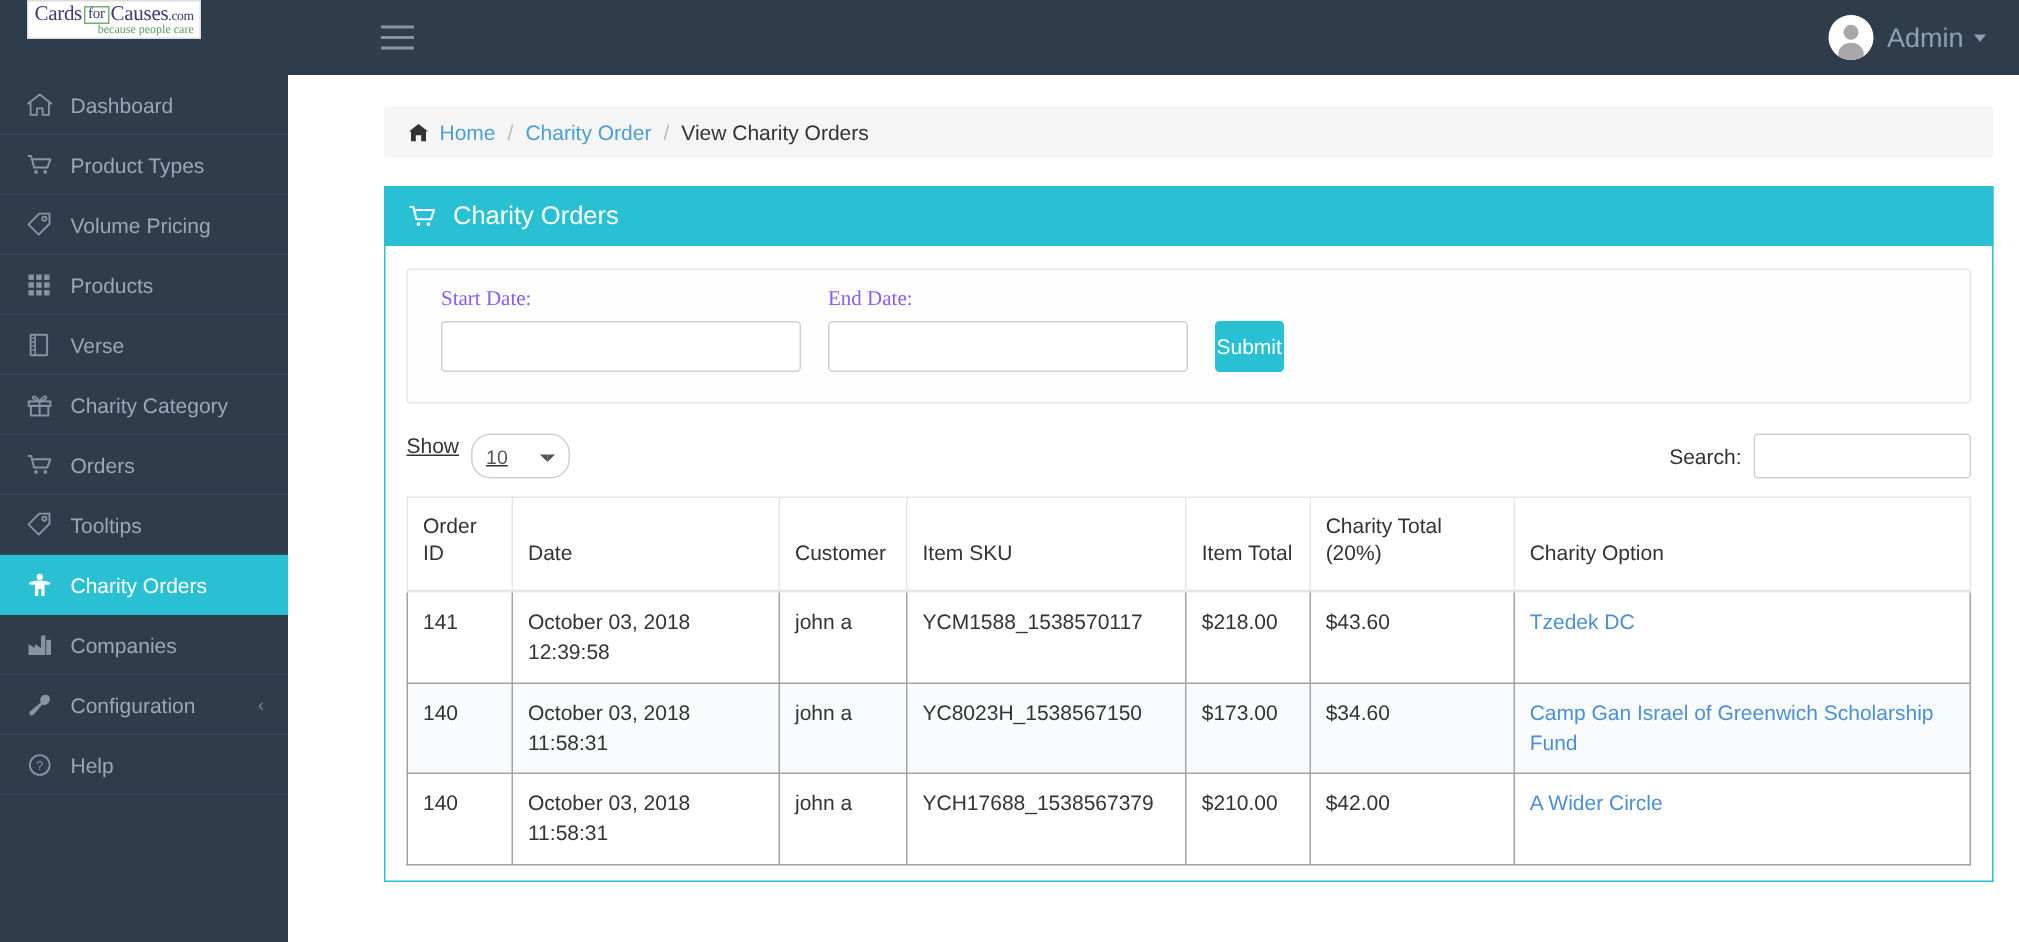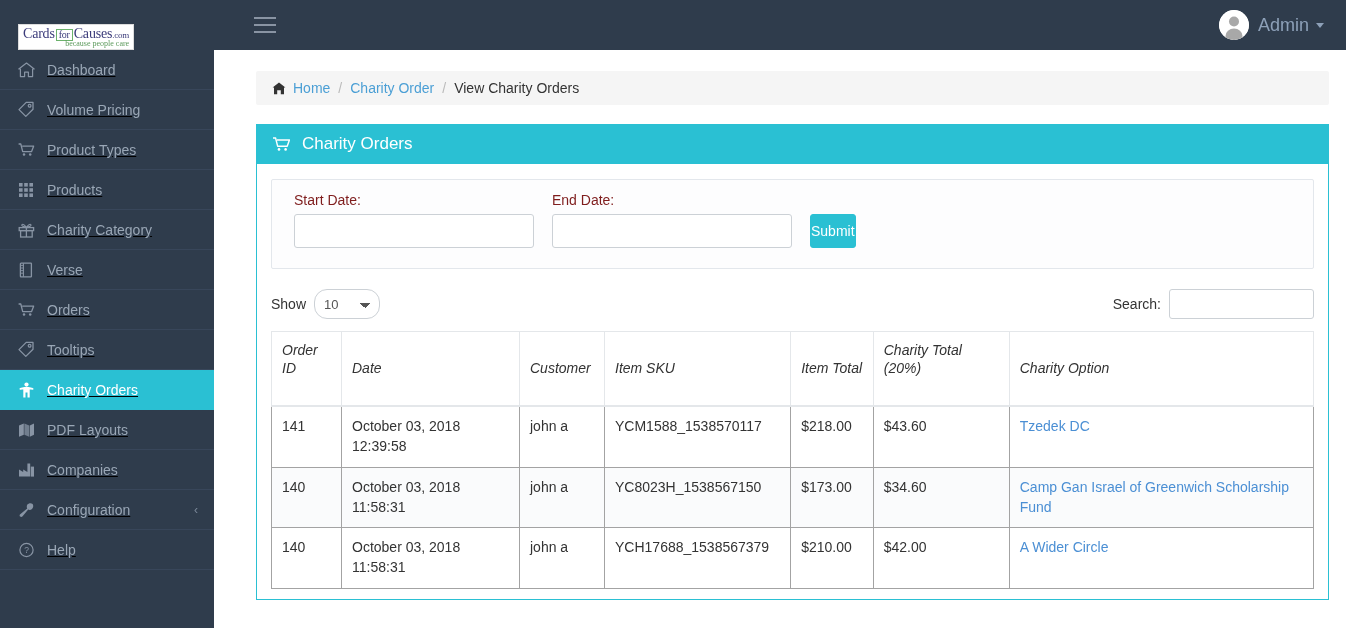--- a/index.html
+++ b/index.html
@@ -15,21 +15,21 @@
   
   .topbar {
     position: absolute; top: 0; left: 0;
     width: 1346px; height: 50px;
     background: #2f3c4c;
     display: flex; align-items: center;
     z-index: 20;
   }
   .logo-wrap {
     width: 235px; height: 50px;
-    display: flex; align-items: flex-end; padding-left: 18px;
+    display: flex; align-items: flex-start; padding-left: 18px;
     flex-shrink: 0;
   }
   .logo {
     background: #ffffff;
     border: 1px solid #dcdcdc;
     padding: 2px 4px 1px 4px;
     line-height: 1;
     display: inline-block;
     position: relative;
   }
@@ -89,24 +89,23 @@
     margin-left: 7px;
     width: 0; height: 0;
     border-left: 4px solid transparent;
     border-right: 4px solid transparent;
     border-top: 5px solid #8da0b8;
   }
 
   
   .sidebar {
     position: absolute; top: 50px; left: 0;
-    width: 214px; height: 578px;
+    width: 192px; height: 578px;
     background: #2f3c4c;
     z-index: 10;
-    text-decoration: underline;
   }
   .nav-item {
     height: 40px;
     display: flex; align-items: center;
     padding-left: 18px;
     color: #9aa7b6;
     font-size: 14px;
     cursor: pointer;
     border-bottom: 1px solid #38465a;
     position: relative;
@@ -175,21 +174,21 @@
   .filter-box {
     border: 1px solid #e3e7ec;
     background: #fdfdfe;
     padding: 12px 22px 20px 22px;
     display: flex; align-items: flex-end;
     border-radius: 2px;
   }
   .form-group { margin-right: 18px; }
   .form-label {
     display: block; font-size: 14px;
-    color: #7f1d1d; margin-bottom: 6px;
+    color: #8b5cf6; margin-bottom: 6px; font-family: Liberation Serif, serif;
   }
   .form-input {
     width: 240px; height: 34px;
     border: 1px solid #ccd1d6;
     border-radius: 3px;
     background: #fff;
     padding: 0 10px;
     font-size: 14px;
     font-family: "Liberation Sans", sans-serif;
     color: #555;
@@ -205,21 +204,21 @@
     border-radius: 3px;
     cursor: pointer;
     font-family: "Liberation Sans", sans-serif;
   }
 
   .table-controls {
     display: flex; align-items: center;
     margin: 18px 0 10px 0;
     height: 34px;
   }
-  .show-wrap { display: flex; align-items: center; font-size: 14px; color: #333; }
+  .show-wrap { display: flex; font-size: 14px; color: #333; text-decoration: underline; }
   .show-select {
     margin-left: 8px;
     width: 66px; height: 30px;
     border: 1px solid #ccd1d6;
     border-radius: 13px;
     background: #fff;
     font-size: 13px;
     color: #555;
     padding-left: 9px;
     font-family: "Liberation Sans", sans-serif;
@@ -251,27 +250,26 @@
   }
 
   table.data-table {
     width: 100%;
     border-collapse: collapse;
     font-size: 14px;
   }
   table.data-table th {
     border: 1px solid #e4e7ea;
     border-bottom: 2px solid #e4e7ea;
-    padding: 10px 10px 28px 10px;
+    padding: 10px 10px 16px 10px;
     text-align: left;
     vertical-align: bottom;
     font-weight: normal;
     color: #333;
     line-height: 1.25;
-    font-style: italic;
   }
   table.data-table td {
     border: 1px solid #a3a3a3;
     padding: 9px 21px 10px 10px;
     vertical-align: top;
     color: #333;
     line-height: 1.45;
   }
   table.data-table tbody tr:nth-child(even) td { background: #fafbfc; }
   td.charity-opt a { color: #4b8fd4; text-decoration: none; cursor: pointer; }
@@ -318,81 +316,81 @@
     <div class="nav-item">
       <span class="nav-ico">
         <svg width="17" height="16" viewBox="0 0 17 16" aria-hidden="true">
           <path d="M8.5 1 L0.8 7 L2.4 7 L2.4 14.6 L6.6 14.6 L6.6 10.2 L10.4 10.2 L10.4 14.6 L14.6 14.6 L14.6 7 L16.2 7 Z" fill="none" stroke="#8894a4" stroke-width="1.2" stroke-linejoin="round"></path>
         </svg>
       </span>
       <span class="nav-label">Dashboard</span>
     </div>
     <div class="nav-item">
       <span class="nav-ico">
+        <svg width="17" height="16" viewBox="0 0 17 16" aria-hidden="true">
+          <path d="M0.6 2 L2.8 2 L4.7 9.6 L13.6 9.6 L15.6 4.2 L4.2 4.2" fill="none" stroke="#8894a4" stroke-width="1.3" stroke-linejoin="round"></path>
+          <circle cx="6" cy="12.6" r="1.25" fill="#8894a4"></circle>
+          <circle cx="12.2" cy="12.6" r="1.25" fill="#8894a4"></circle>
+        </svg>
+      </span>
+      <span class="nav-label">Product Types</span>
+    </div>
+    <div class="nav-item">
+      <span class="nav-ico">
         <svg width="17" height="17" viewBox="0 0 17 17" aria-hidden="true">
           <path d="M1 8.6 L8.2 1.4 L15 1.4 L15 8.2 L7.8 15.4 Z" fill="none" stroke="#8894a4" stroke-width="1.3" stroke-linejoin="round"></path>
           <circle cx="11.6" cy="4.8" r="1.4" fill="none" stroke="#8894a4" stroke-width="1.2"></circle>
         </svg>
       </span>
       <span class="nav-label">Volume Pricing</span>
-    </div>
-    <div class="nav-item">
-      <span class="nav-ico">
-        <svg width="17" height="16" viewBox="0 0 17 16" aria-hidden="true">
-          <path d="M0.6 2 L2.8 2 L4.7 9.6 L13.6 9.6 L15.6 4.2 L4.2 4.2" fill="none" stroke="#8894a4" stroke-width="1.3" stroke-linejoin="round"></path>
-          <circle cx="6" cy="12.6" r="1.25" fill="#8894a4"></circle>
-          <circle cx="12.2" cy="12.6" r="1.25" fill="#8894a4"></circle>
-        </svg>
-      </span>
-      <span class="nav-label">Product Types</span>
     </div>
     <div class="nav-item">
       <span class="nav-ico">
         <svg width="17" height="17" viewBox="0 0 17 17" aria-hidden="true">
           <rect x="1" y="2" width="3.6" height="3.6" fill="#8894a4"></rect>
           <rect x="6.2" y="2" width="3.6" height="3.6" fill="#8894a4"></rect>
           <rect x="11.4" y="2" width="3.6" height="3.6" fill="#8894a4"></rect>
           <rect x="1" y="7.2" width="3.6" height="3.6" fill="#8894a4"></rect>
           <rect x="6.2" y="7.2" width="3.6" height="3.6" fill="#8894a4"></rect>
           <rect x="11.4" y="7.2" width="3.6" height="3.6" fill="#8894a4"></rect>
           <rect x="1" y="12.4" width="3.6" height="3.6" fill="#8894a4"></rect>
           <rect x="6.2" y="12.4" width="3.6" height="3.6" fill="#8894a4"></rect>
           <rect x="11.4" y="12.4" width="3.6" height="3.6" fill="#8894a4"></rect>
         </svg>
       </span>
       <span class="nav-label">Products</span>
     </div>
     <div class="nav-item">
       <span class="nav-ico">
         <svg width="17" height="16" viewBox="0 0 17 16" aria-hidden="true">
-          <rect x="1.2" y="5.6" width="14.4" height="3" fill="none" stroke="#8894a4" stroke-width="1.3"></rect>
-          <rect x="2.6" y="8.6" width="11.6" height="6.4" fill="none" stroke="#8894a4" stroke-width="1.3"></rect>
-          <line x1="8.4" y1="5.6" x2="8.4" y2="15" stroke="#8894a4" stroke-width="1.3"></line>
-          <path d="M8.4 5.4 C7 3.6 5 1.4 4 2.6 C3 3.8 5.6 5 8.4 5.4 Z" fill="none" stroke="#8894a4" stroke-width="1.1"></path>
-          <path d="M8.4 5.4 C9.8 3.6 11.8 1.4 12.8 2.6 C13.8 3.8 11.2 5 8.4 5.4 Z" fill="none" stroke="#8894a4" stroke-width="1.1"></path>
-        </svg>
-      </span>
-      <span class="nav-label">Charity Category</span>
-    </div>
-    <div class="nav-item">
-      <span class="nav-ico">
-        <svg width="17" height="16" viewBox="0 0 17 16" aria-hidden="true">
           <rect x="2.4" y="1.2" width="11" height="13.6" rx="0.6" fill="none" stroke="#8894a4" stroke-width="1.3"></rect>
           <line x1="5.4" y1="1.2" x2="5.4" y2="14.8" stroke="#8894a4" stroke-width="1.1"></line>
           <line x1="2.9" y1="3.4" x2="5.0" y2="3.4" stroke="#8894a4" stroke-width="0.9"></line>
           <line x1="2.9" y1="6" x2="5.0" y2="6" stroke="#8894a4" stroke-width="0.9"></line>
           <line x1="2.9" y1="8.6" x2="5.0" y2="8.6" stroke="#8894a4" stroke-width="0.9"></line>
           <line x1="2.9" y1="11.2" x2="5.0" y2="11.2" stroke="#8894a4" stroke-width="0.9"></line>
         </svg>
       </span>
       <span class="nav-label">Verse</span>
     </div>
     <div class="nav-item">
       <span class="nav-ico">
         <svg width="17" height="16" viewBox="0 0 17 16" aria-hidden="true">
+          <rect x="1.2" y="5.6" width="14.4" height="3" fill="none" stroke="#8894a4" stroke-width="1.3"></rect>
+          <rect x="2.6" y="8.6" width="11.6" height="6.4" fill="none" stroke="#8894a4" stroke-width="1.3"></rect>
+          <line x1="8.4" y1="5.6" x2="8.4" y2="15" stroke="#8894a4" stroke-width="1.3"></line>
+          <path d="M8.4 5.4 C7 3.6 5 1.4 4 2.6 C3 3.8 5.6 5 8.4 5.4 Z" fill="none" stroke="#8894a4" stroke-width="1.1"></path>
+          <path d="M8.4 5.4 C9.8 3.6 11.8 1.4 12.8 2.6 C13.8 3.8 11.2 5 8.4 5.4 Z" fill="none" stroke="#8894a4" stroke-width="1.1"></path>
+        </svg>
+      </span>
+      <span class="nav-label">Charity Category</span>
+    </div>
+    <div class="nav-item">
+      <span class="nav-ico">
+        <svg width="17" height="16" viewBox="0 0 17 16" aria-hidden="true">
           <path d="M0.6 2 L2.8 2 L4.7 9.6 L13.6 9.6 L15.6 4.2 L4.2 4.2" fill="none" stroke="#8894a4" stroke-width="1.3" stroke-linejoin="round"></path>
           <circle cx="6" cy="12.6" r="1.25" fill="#8894a4"></circle>
           <circle cx="12.2" cy="12.6" r="1.25" fill="#8894a4"></circle>
         </svg>
       </span>
       <span class="nav-label">Orders</span>
     </div>
     <div class="nav-item">
       <span class="nav-ico">
         <svg width="17" height="17" viewBox="0 0 17 17" aria-hidden="true">
@@ -403,30 +401,20 @@
       <span class="nav-label">Tooltips</span>
     </div>
     <div class="nav-item active">
       <span class="nav-ico">
         <svg width="17" height="16" viewBox="0 0 17 16" aria-hidden="true">
           <circle cx="8.5" cy="2.6" r="2.1" fill="#ffffff"></circle>
           <path d="M8.5 5 C6.2 5 1.4 5.6 1.4 7 C1.4 8 3 7.8 5.3 7.6 L5.3 15.4 L7.5 15.4 L7.5 10.6 L9.5 10.6 L9.5 15.4 L11.7 15.4 L11.7 7.6 C14 7.8 15.6 8 15.6 7 C15.6 5.6 10.8 5 8.5 5 Z" fill="#ffffff"></path>
         </svg>
       </span>
       <span class="nav-label">Charity Orders</span>
-    </div>
-    <div class="nav-item">
-      <span class="nav-ico">
-        <svg width="17" height="16" viewBox="0 0 17 16" aria-hidden="true">
-          <path d="M1 3.4 L5.8 1.4 L5.8 12.8 L1 14.8 Z" fill="#8894a4"></path>
-          <path d="M6.4 1.4 L11.2 3.4 L11.2 14.8 L6.4 12.8 Z" fill="#8894a4" opacity="0.75"></path>
-          <path d="M11.8 3.4 L16 1.4 L16 12.8 L11.8 14.8 Z" fill="#8894a4"></path>
-        </svg>
-      </span>
-      <span class="nav-label">PDF Layouts</span>
     </div>
     <div class="nav-item">
       <span class="nav-ico">
         <svg width="17" height="16" viewBox="0 0 17 16" aria-hidden="true">
           <path d="M1 14.6 L1 7.4 L5.2 10 L5.2 7.4 L9.4 10 L9.4 1.6 L12.2 1.6 L12.2 14.6 Z" fill="#8894a4"></path>
           <rect x="12.8" y="4.6" width="3.2" height="10" fill="#8894a4"></rect>
         </svg>
       </span>
       <span class="nav-label">Companies</span>
     </div>

